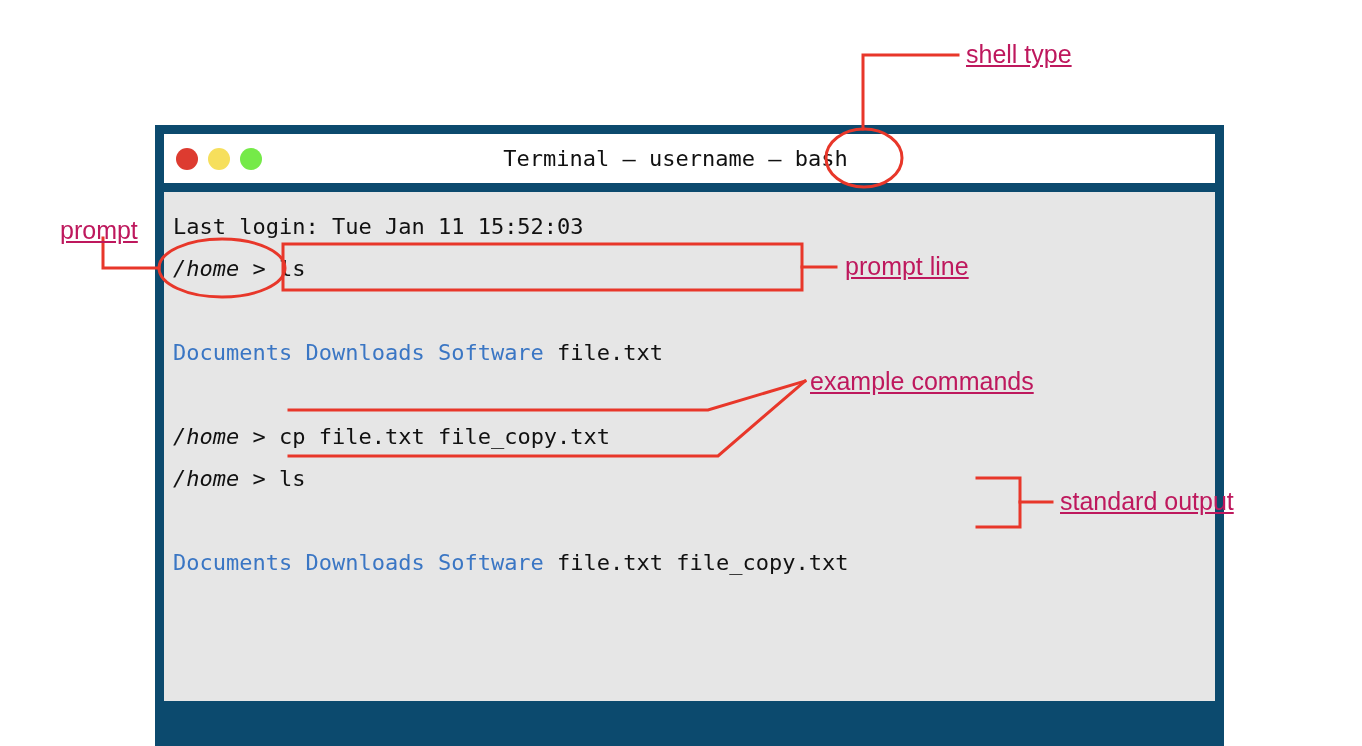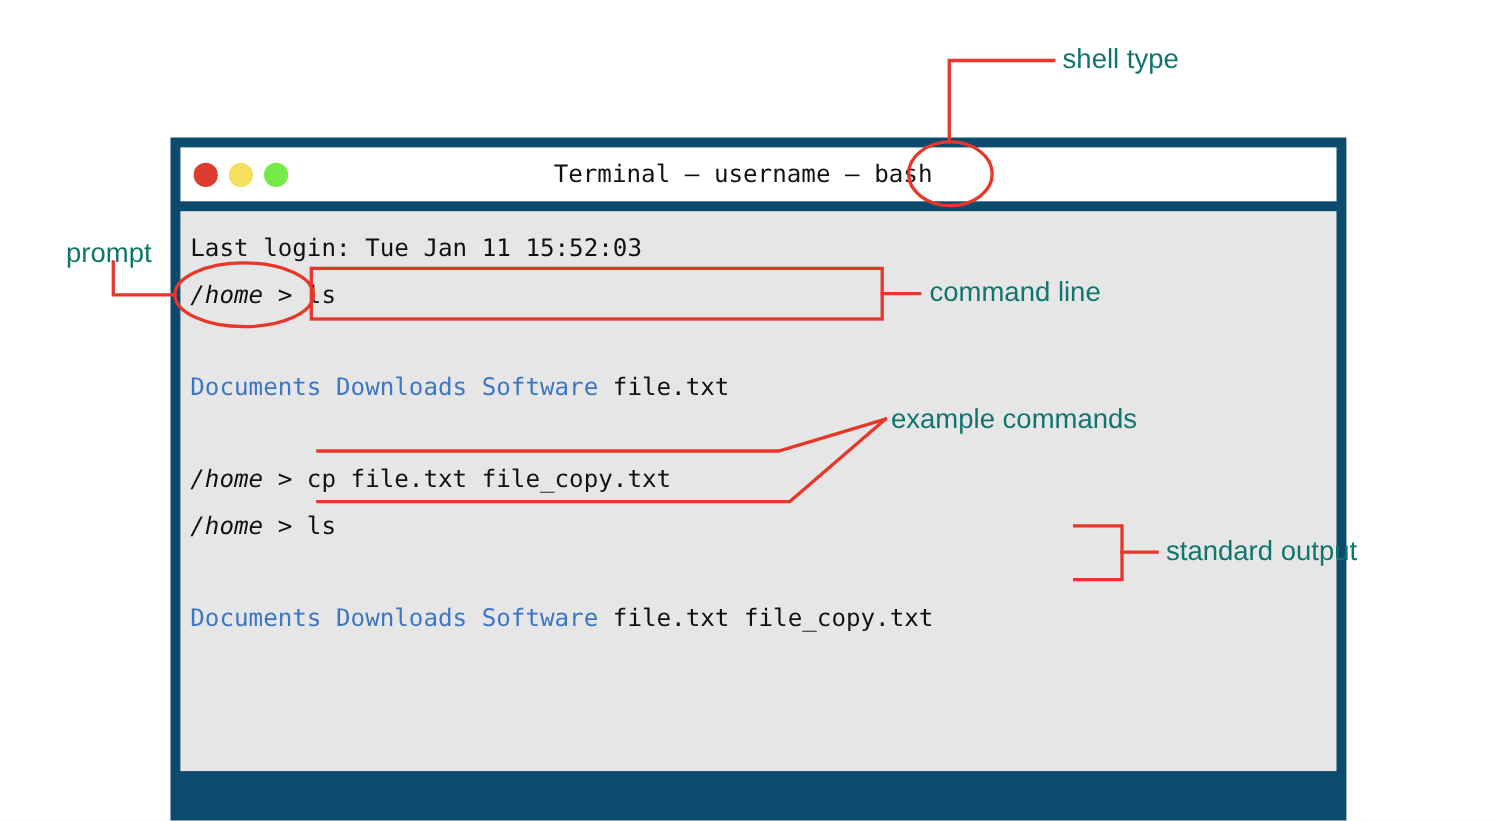--- a/index.html
+++ b/index.html
@@ -98,25 +98,26 @@
   
   #annot {
     position: absolute;
     left: 0; top: 0;
     width: 1362px;
     height: 746px;
     pointer-events: none;
   }
   .anno-label {
     position: absolute;
-    color: #0f766e;
+    color: #be185d;
     font-family: "Liberation Sans", sans-serif;
     font-size: 25px;
     line-height: 1;
     white-space: nowrap;
+    text-decoration: underline;
   }
 </style>
 </head>
 <body>
 
 <div id="stage">
 
   <div class="term-window">
 
     <div class="term-titlebar">
@@ -166,19 +167,19 @@
     <path d="M 289,456 L 718,456 L 805,381" fill="none" stroke="#e8372a" stroke-width="3" stroke-linecap="square" stroke-linejoin="miter"></path>
 
     <path d="M 977,478 L 1020,478 L 1020,527 L 977,527" fill="none" stroke="#e8372a" stroke-width="3" stroke-linecap="square" stroke-linejoin="miter"></path>
     <path d="M 1020,502 L 1052,502" fill="none" stroke="#e8372a" stroke-width="3" stroke-linecap="square"></path>
   </svg>
 
   <div class="anno-label" style="left:966px; top:42px;">shell type</div>
 
   <div class="anno-label" style="left:60px; top:218px;">prompt</div>
 
-  <div class="anno-label" style="left:845px; top:254px;">command line</div>
+  <div class="anno-label" style="left:845px; top:254px;">prompt line</div>
 
   <div class="anno-label" style="left:810px; top:369px;text-align:right;">example commands</div>
 
   <div class="anno-label" style="left:1060px; top:489px;">standard output</div>
 
 </div>
 
 </body></html>

